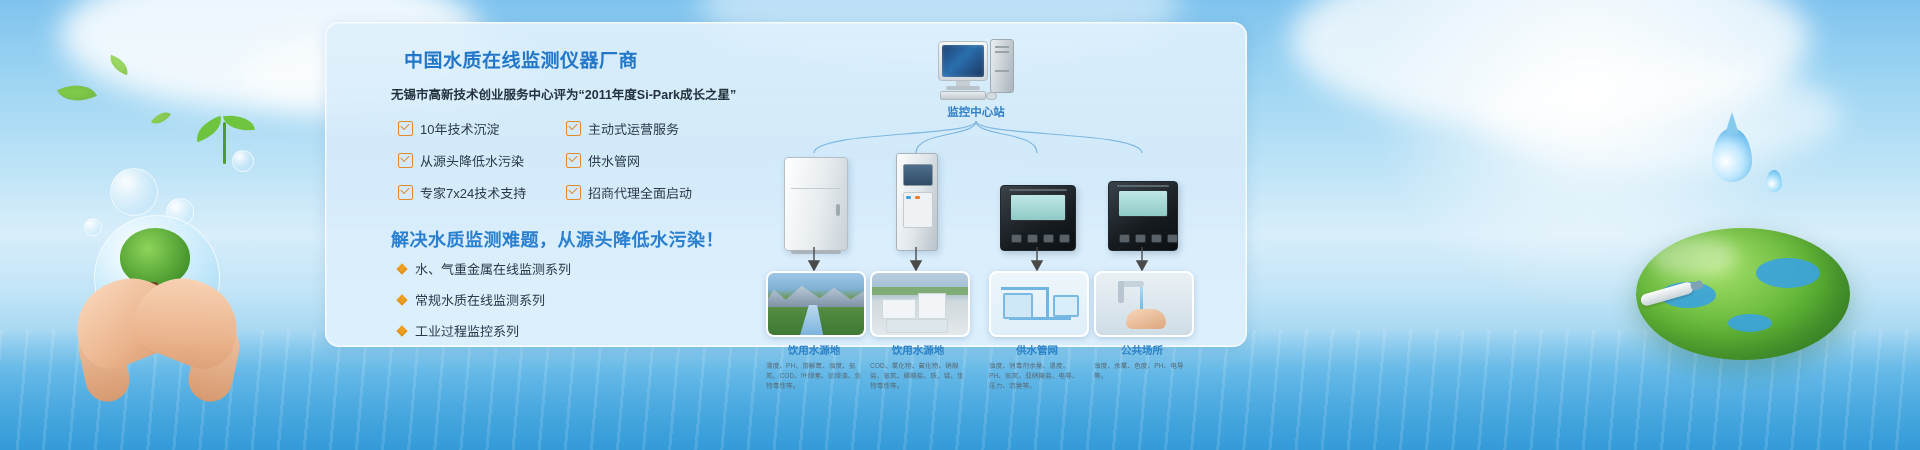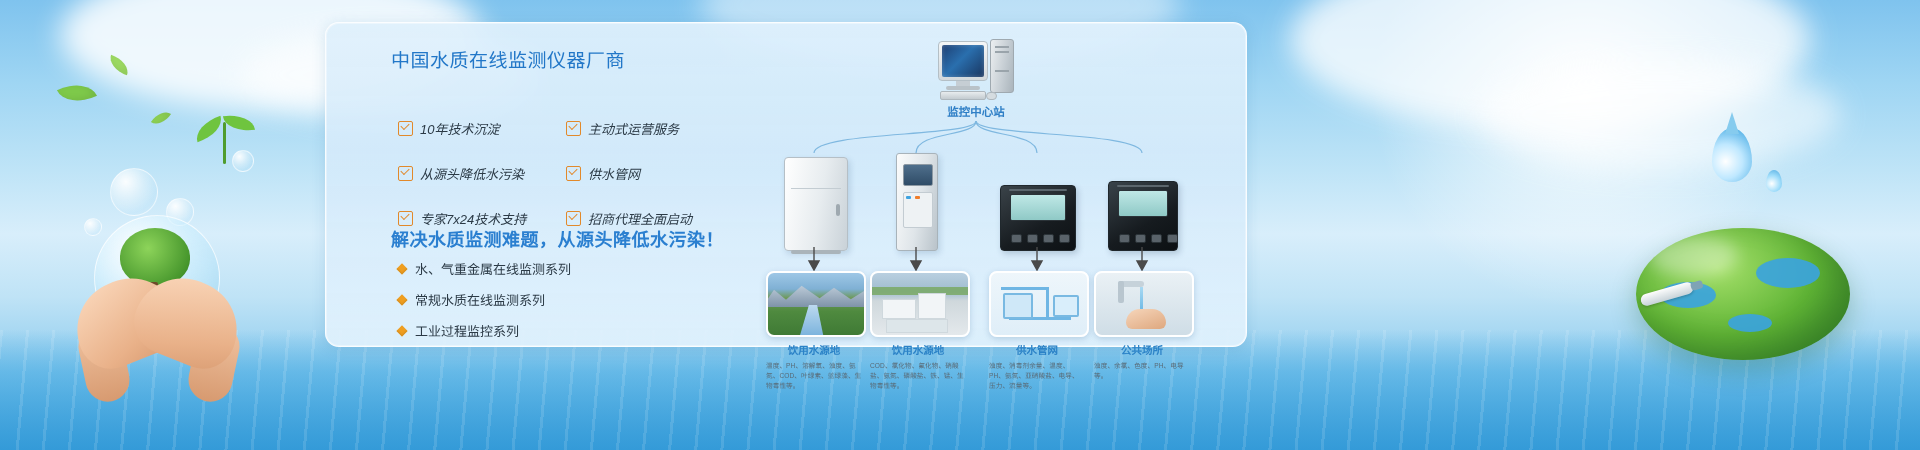--- a/index.html
+++ b/index.html
@@ -86,25 +86,25 @@
   .probe:after{content:"";position:absolute;right:-10px;top:2px;width:12px;height:8px;border-radius:3px;background:#7fa3b5;}
 
   
   .panel{position:absolute;left:325px;top:22px;width:920px;height:323px;border-radius:14px;
     background:linear-gradient(180deg,rgba(223,240,252,.92),rgba(212,234,250,.90) 45%,rgba(226,242,253,.92));
     border:1px solid rgba(255,255,255,.85);
     box-shadow:0 2px 14px rgba(40,110,170,.16), inset 0 0 0 1px rgba(255,255,255,.35);}
 
   
   .txt-col{position:absolute;left:65px;top:22px;width:340px;}
-  .headline{color:#2277c8;font-size:19px;font-weight:normal;letter-spacing:.5px;margin:0 0 12px;}
+  .headline{color:#2277c8;font-size:19px;font-weight:bold;letter-spacing:.5px;margin:0 13px 12px;}
   .subline{color:#23323d;font-size:12.5px;font-weight:bold;margin:0;white-space:nowrap;}
 
   .check-grid{position:absolute;left:72px;top:96px;width:320px;
-    display:grid;grid-template-columns:168px 160px;row-gap:26px;font-style:italic;}
+    display:grid;grid-template-columns:168px 160px;row-gap:13px;}
   .check-item{display:flex;align-items:center;gap:7px;font-size:13px;color:#2b3a46;}
   .cbox{width:13px;height:13px;border:1.6px solid #e2892a;border-radius:2px;position:relative;flex:0 0 auto;background:transparent;}
   .cbox:after{content:"";position:absolute;left:2px;top:1px;width:7px;height:4px;
     border-left:1.8px solid #e2892a;border-bottom:1.8px solid #e2892a;transform:rotate(-45deg);}
 
   .headline2{position:absolute;left:65px;top:202px;color:#2a7fd0;font-size:18px;font-weight:bold;letter-spacing:.5px;}
   .bullets{position:absolute;left:72px;top:236px;width:300px;list-style:none;margin:0;padding:0;}
   .bullets li{display:flex;align-items:center;gap:9px;font-size:13px;color:#2b3a46;margin-bottom:12px;}
   .diamond{width:8px;height:8px;background:#ef9e20;transform:rotate(45deg);flex:0 0 auto;
            box-shadow:inset -1px -1px 2px rgba(0,0,0,.12);}
@@ -245,20 +245,21 @@
     <div class="sea s2"></div>
     <div class="sea s3"></div>
   <div class="glow"></div>
 </div>
 <div class="probe"></div>
 
 <div class="panel">
 
   <div class="txt-col">
     <div class="headline">中国水质在线监测仪器厂商</div>
+    <div class="subline">无锡市高新技术创业服务中心评为“2011年度Si-Park成长之星”</div>
   </div>
 
   <div class="check-grid">
     <div class="check-item">
       <span class="cbox"></span>
       <span>10年技术沉淀</span>
     </div>
     <div class="check-item">
       <span class="cbox"></span>
       <span>主动式运营服务</span>

